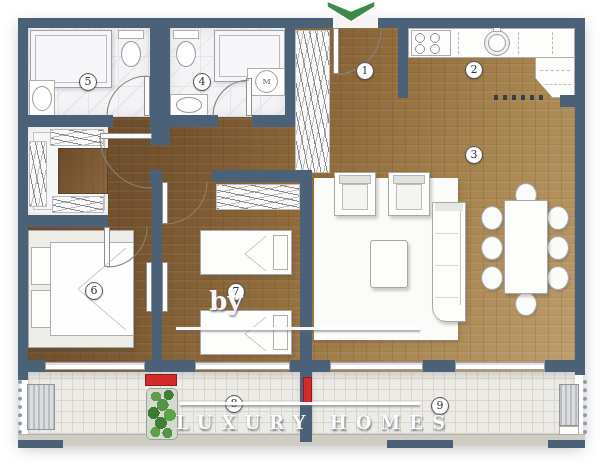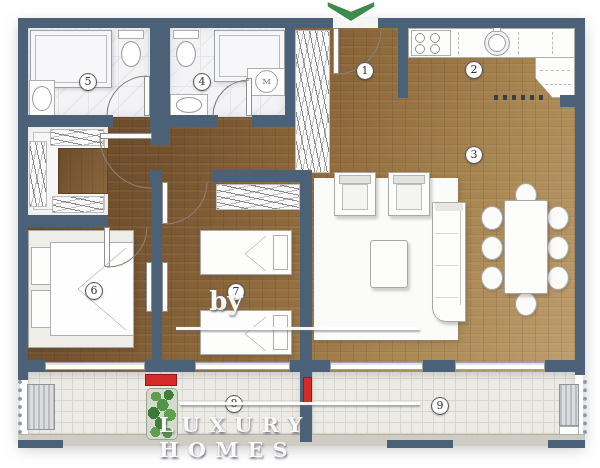--- a/index.html
+++ b/index.html
@@ -253,15 +253,15 @@
   <div class="lab" style="left:193px;top:73px;"><span>4</span></div>
   <div class="lab" style="left:79px;top:73px;"><span>5</span></div>
   <div class="lab" style="left:85px;top:282px;"><span>6</span></div>
   <div class="lab" style="left:227px;top:283px;"><span>7</span></div>
   <div class="lab" style="left:225px;top:395px;"><span>8</span></div>
   <div class="lab" style="left:431px;top:397px;"><span>9</span></div>
 
   <div class="wm" style="left:186px;top:286px;width:80px;font-size:26px;font-weight:bold;text-align:center;">by</div>
   <div class="wmline" style="left:176px;top:327px;width:244px;height:3px;"></div>
   <div class="wmline" style="left:180px;top:402px;width:240px;height:3px;"></div>
-  <div class="wm" style="left:150px;top:412px;width:310px;font-size:21px;font-weight:bold;text-align:left;letter-spacing:9px;padding-left:9px;box-sizing:border-box;">LUXURY HOMES</div>
+  <div class="wm" style="left:144px;top:412px;width:310px;font-size:18px;font-weight:bold;text-align:right;letter-spacing:9px;padding-left:9px;box-sizing:border-box;">LUXURY HOMES</div>
 
 </div>
 
 </body></html>

